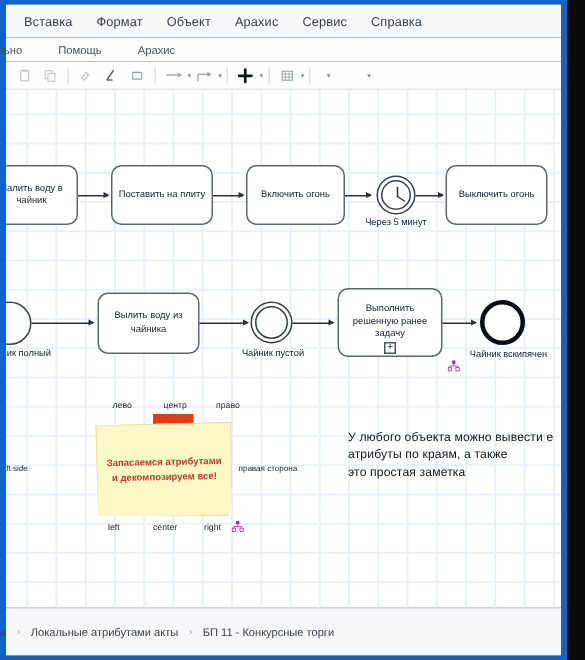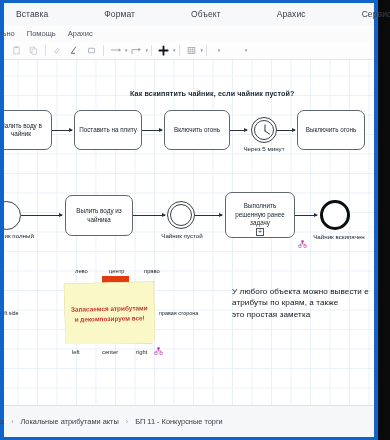--- a/index.html
+++ b/index.html
@@ -16,34 +16,34 @@
     background:#0b0b0b;
   }
   .win-border-left  { position:absolute; left:0;   top:0; width:4px;  height:440px; background:#1163c7; }
   .win-border-top   { position:absolute; left:0;   top:0; width:378px; height:3px;  background:#1163c7; }
   .win-border-right { position:absolute; left:374px; top:0; width:4px;  height:440px; background:#1163c7; }
   .win-right-dark   { position:absolute; left:378px; top:0; width:12px; height:440px; background:#0a0a0a; }
 
   
   .menubar {
     position:absolute; left:4px; top:3px; width:370px; height:22px;
-    background:#f7f8fa; display:flex; align-items:center;gap:40px;
+    background:#f7f8fa; display:flex; align-items:center;
   }
   .menubar .mi {
     font-size:8.5px; color:#36404a; padding:0 8px; white-space:nowrap;
     letter-spacing:.1px;
   }
   .menubar .mi:first-child { padding-left:12px; }
 
   .menubar2 {
     position:absolute; left:4px; top:25px; width:370px; height:16px;
     background:#fbfbfc; display:flex; align-items:center;
   }
   .menubar2 .mi {
-    font-size:7.5px; color:#4a535c; padding:0 6px; white-space:nowrap;
+    font-size:7.5px; color:#4a535c; padding:0 6px; white-space:nowrap;margin-left:12px;
   }
   .menubar2 .mi:first-child { padding-left:0px; margin-left:-10px; }
 
   
   .toolbar {
     position:absolute; left:4px; top:41px; width:370px; height:19px;
     background:#fdfdfe; display:flex; align-items:center; gap:0px;
     border-bottom:1px solid #e3e6ea;
   }
   .tb { width:17px; height:17px; display:flex; align-items:center; justify-content:center; position:relative; }
@@ -233,21 +233,20 @@
     <div class="tb">
         <span class="caret">▾</span>
       </div>
     <div class="tb" style="margin-left:10px">
         <span class="caret">▾</span>
       </div>
   </div>
 
   <div class="canvas">
 
-    <div class="diagram-title" style="left:126px; top:29px;">Как вскипятить чайник, если чайник пустой?</div>
 
     <div class="task" style="left:-14px; top:50px; width:62px; height:40px;">Налить воду в чайник</div>
     <div class="conn" style="left:48px; top:70px; width:20px;"></div>
     <div class="arrowhead" style="left:65px; top:67.5px;"></div>
 
     <div class="task" style="left:70px; top:50px; width:68px; height:40px;">Поставить на плиту</div>
     <div class="conn" style="left:138px; top:70px; width:20px;"></div>
     <div class="arrowhead" style="left:155px; top:67.5px;"></div>
 
     <div class="task" style="left:160px; top:50px; width:66px; height:40px;">Включить огонь</div>

